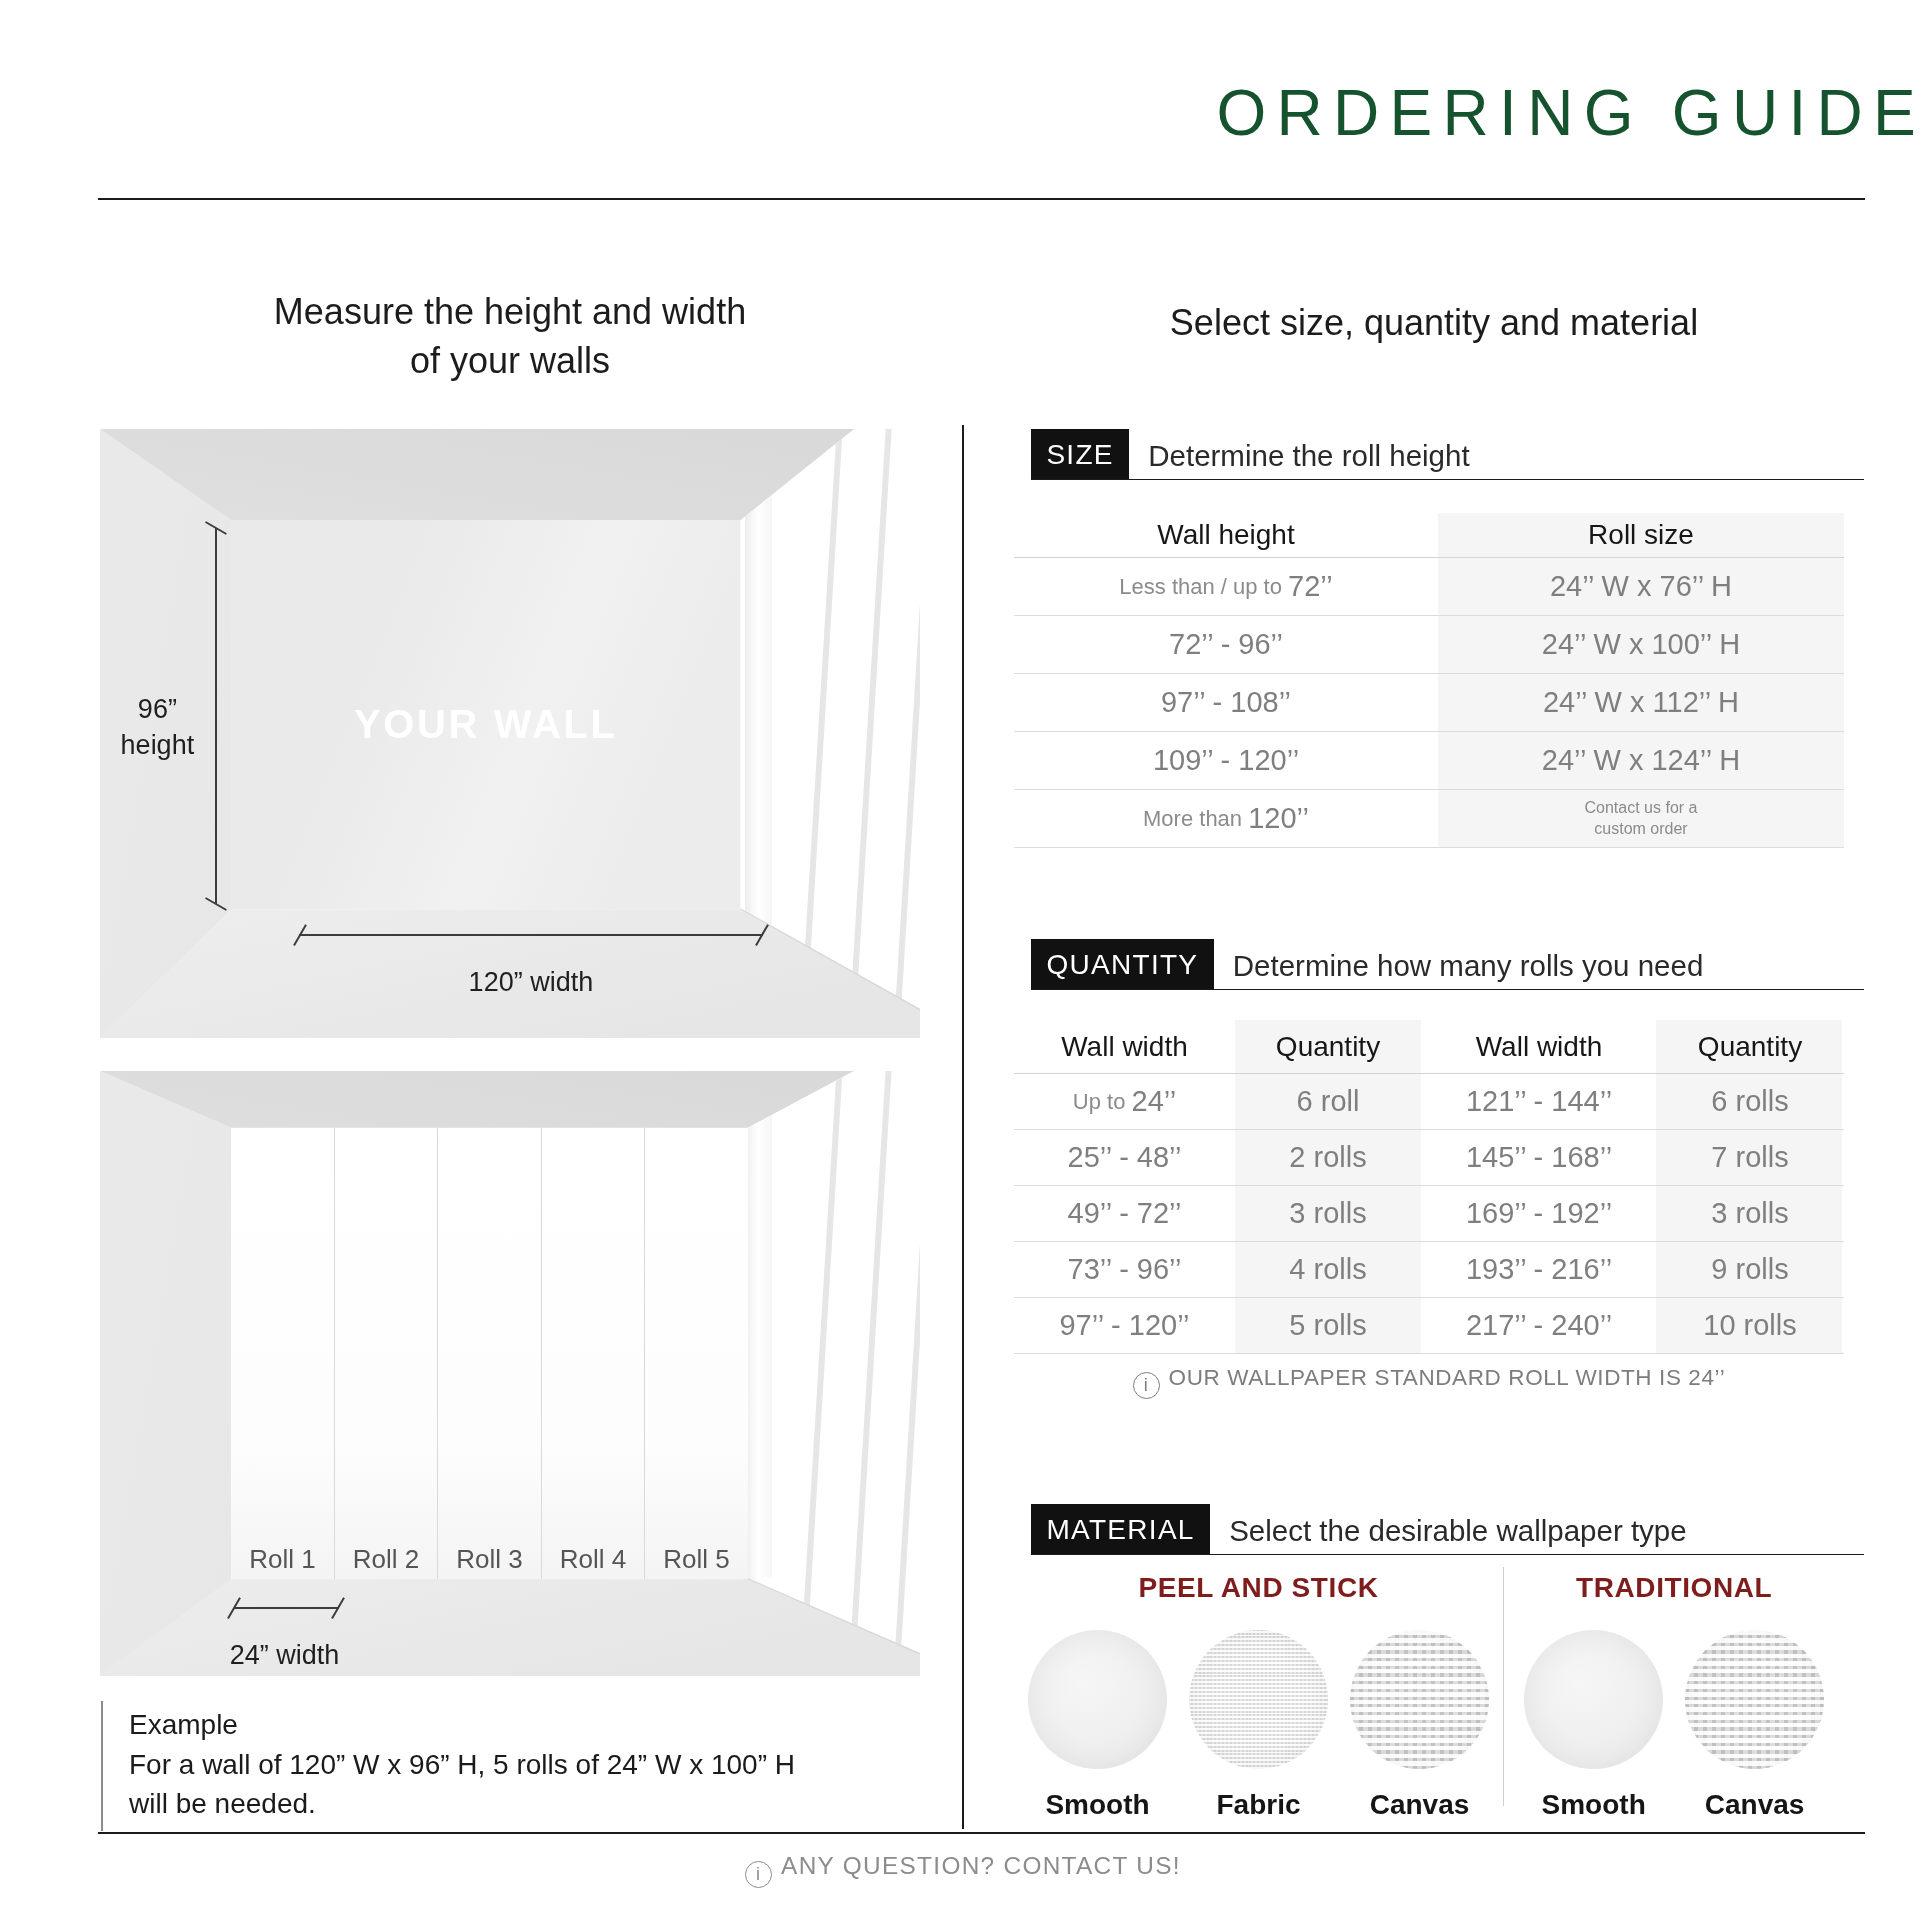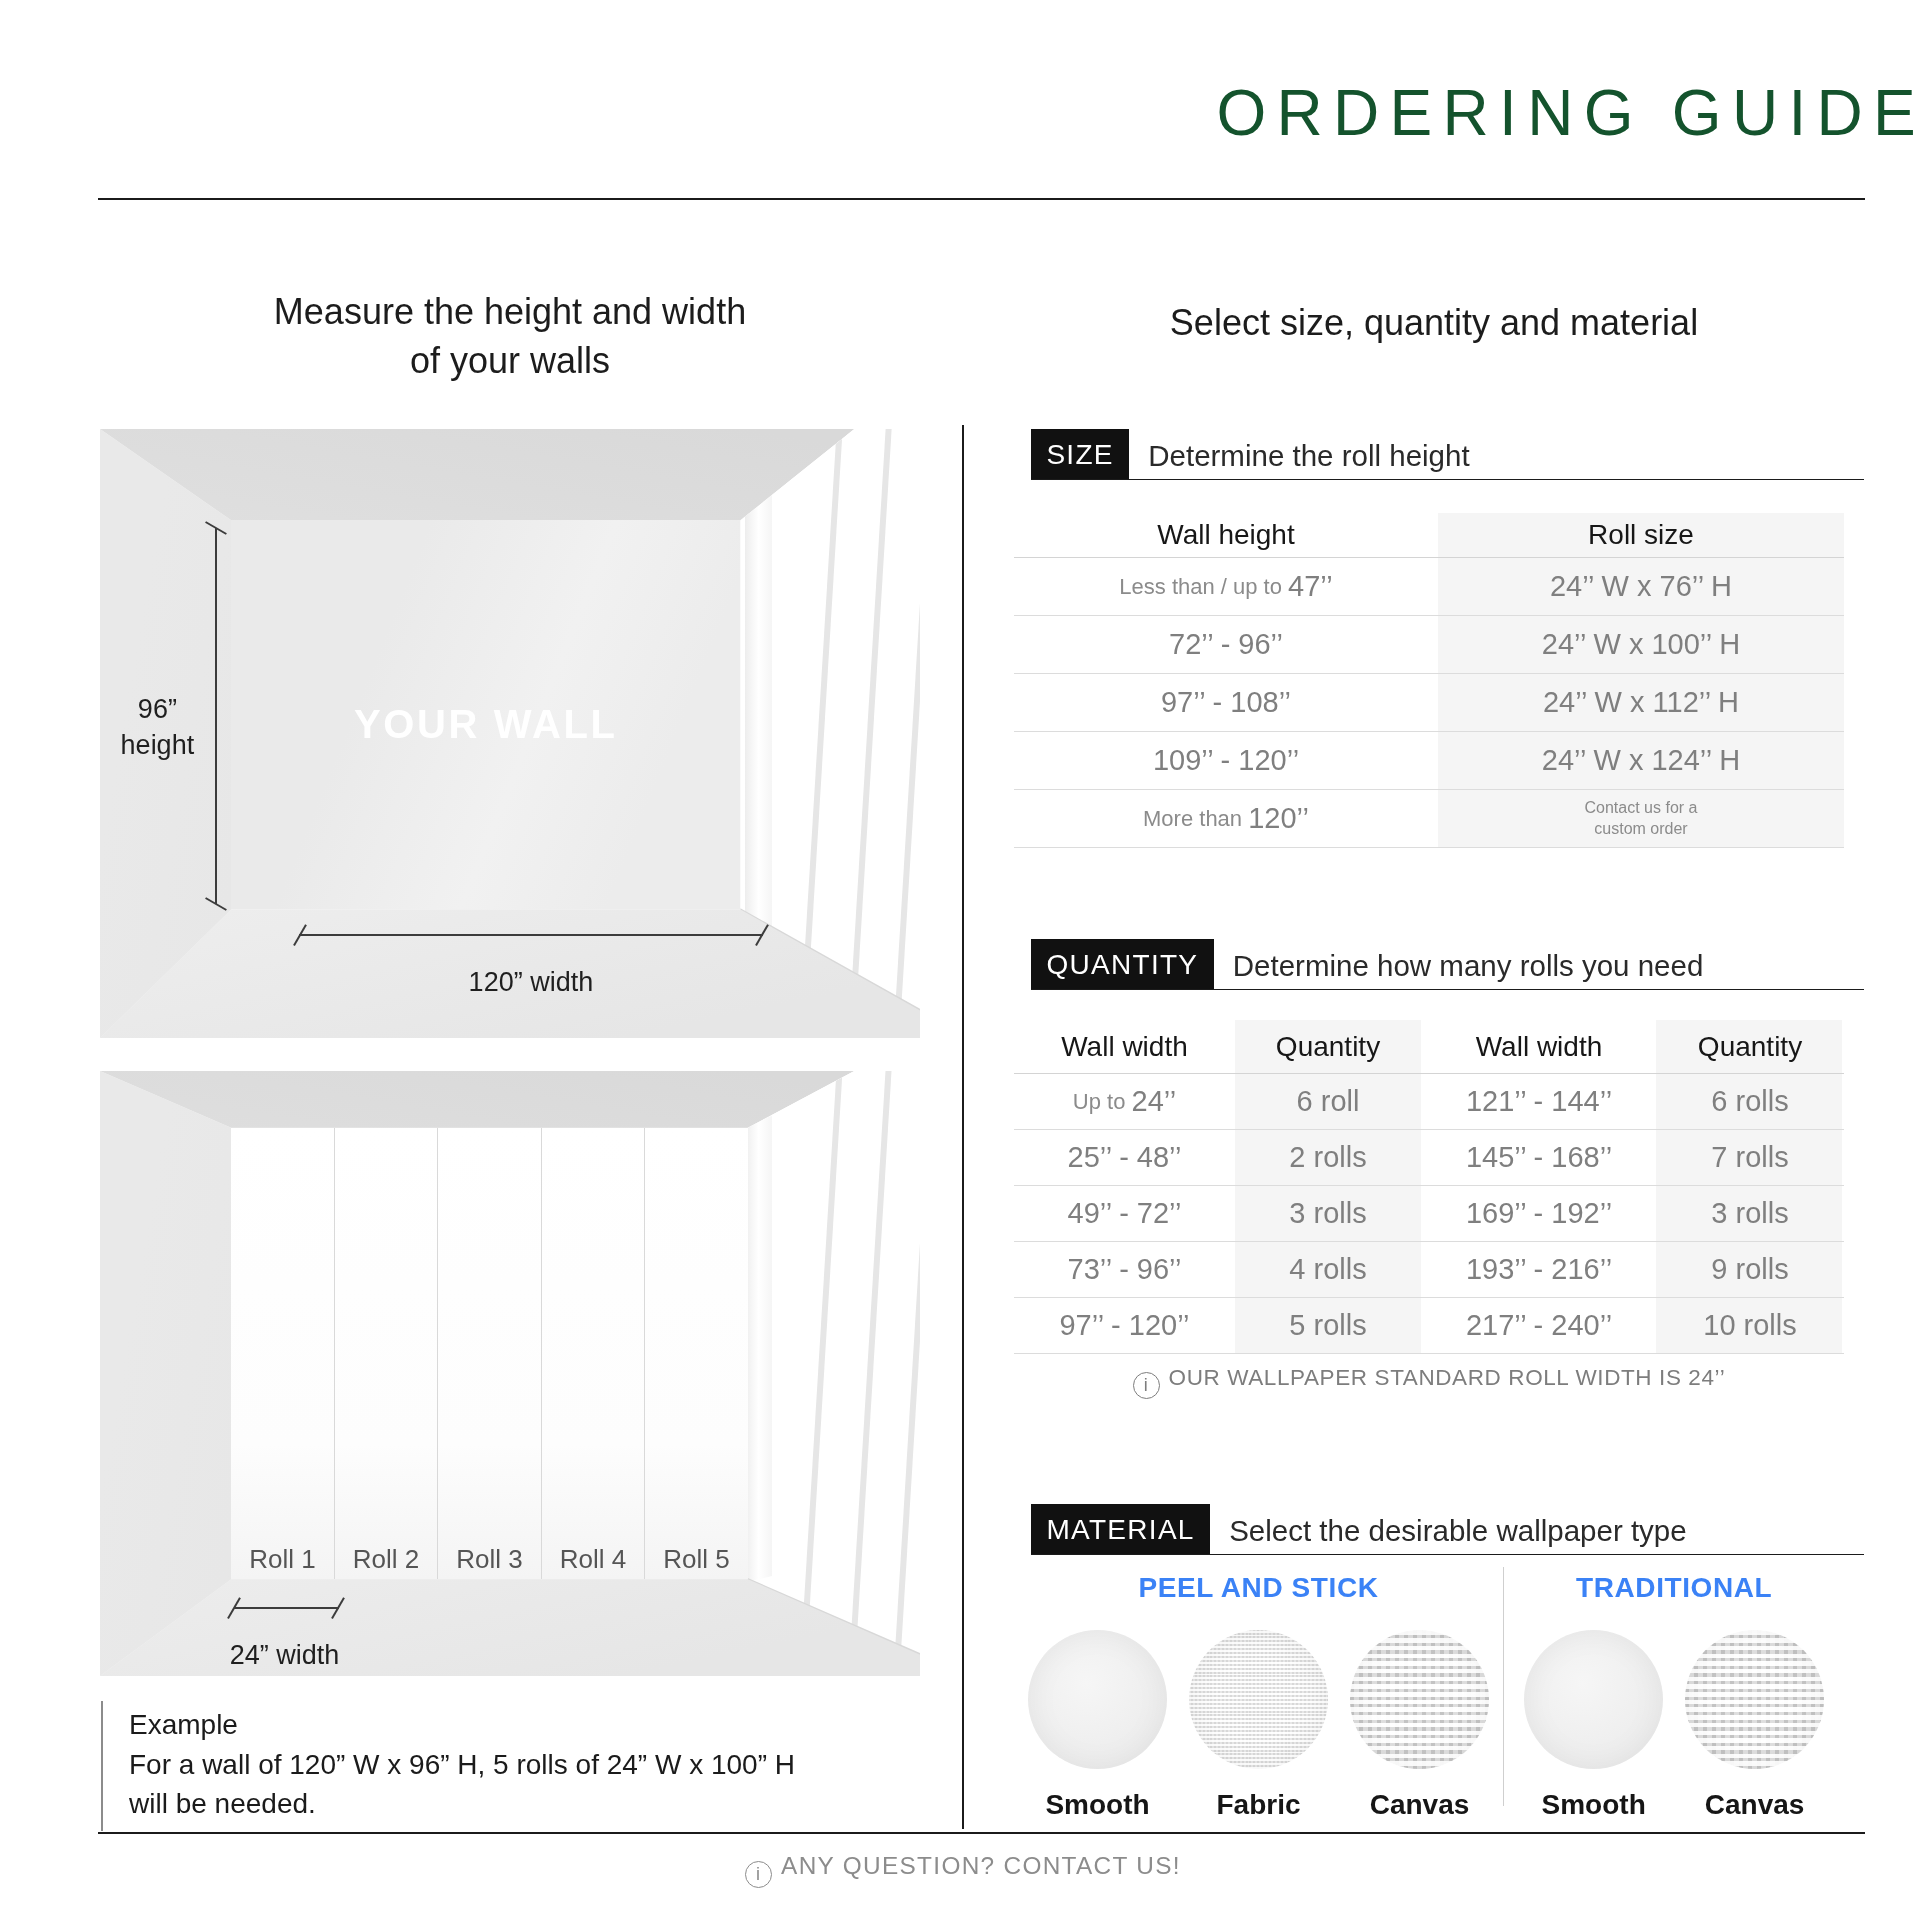--- a/index.html
+++ b/index.html
@@ -118,21 +118,21 @@
   .q-note { position:absolute; left:1014px; top:1365px; width:830px; text-align:center;
             font-size:22.5px; color:#7d7d7d; letter-spacing:0.6px; }
   .info-icon { display:inline-block; width:27px; height:27px; border:1.9px solid #7d7d7d; border-radius:50%;
                font-size:18px; line-height:24px; text-align:center; color:#7d7d7d;
                vertical-align:-5.8px; margin-right:9px; font-weight:500; }
 
   
   .material-groups { position:absolute; left:1014px; top:1555px; width:830px; display:flex; }
   .mgroup { display:flex; flex-direction:column; align-items:center; }
   .mgroup.g1 { width:489px; } .mgroup.g2 { flex:1;justify-content:center; }
-  .mgroup-title { font-size:28px; font-weight:600; letter-spacing:0.6px; color:#3b82f6; margin-top:16.7px; }
+  .mgroup-title { font-size:28px; font-weight:600; letter-spacing:0.6px; color:#7f1d1d; margin-top:16.7px; }
   .swatches { display:flex; gap:22px; margin-top:26px; }
   .swatch { display:flex; flex-direction:column; align-items:center; }
   .circle { width:139px; height:139px; border-radius:50%; box-shadow:inset 0 0 32px rgba(0,0,0,0.05); }
   .tex-smooth { background:radial-gradient(circle at 42% 38%, #f6f6f6, #ededed 68%, #e7e7e7 100%); }
   .tex-fabric { background-color:#f0f0f0;
       background-image:repeating-linear-gradient(0deg, rgba(255,255,255,0.95) 0 1.9px, rgba(205,205,205,0.45) 1.9px 3.9px),
                        repeating-linear-gradient(90deg, rgba(255,255,255,0.9) 0 1.9px, rgba(210,210,210,0.5) 1.9px 3.9px); }
   .tex-canvas { background-color:#ececec;
       background-image:repeating-linear-gradient(0deg, rgba(150,150,150,0.30) 0 3.2px, rgba(255,255,255,0.95) 3.2px 7.7px),
                        repeating-linear-gradient(90deg, rgba(160,160,160,0.28) 0 3.9px, rgba(255,255,255,0.9) 3.9px 9px); }
@@ -230,21 +230,21 @@
   </div>
   <div class="tbl" id="size-table">
     <div class="col-bg"></div>
     <div class="trow thead">
       <div class="cell c1 hcell">Wall height</div>
       <div class="cell c2 hcell">Roll size</div>
     </div>
     <div class="trow">
       <div class="cell c1">
           <span class="pre">Less than / up to </span>
-          <span class="val">47’’</span>
+          <span class="val">72’’</span>
         </div>
       <div class="cell c2">
           <span class="val">24’’ W x 76’’ H</span>
         </div>
     </div>
     <div class="trow">
       <div class="cell c1">
           <span class="val">72’’ - 96’’</span>
         </div>
       <div class="cell c2">

